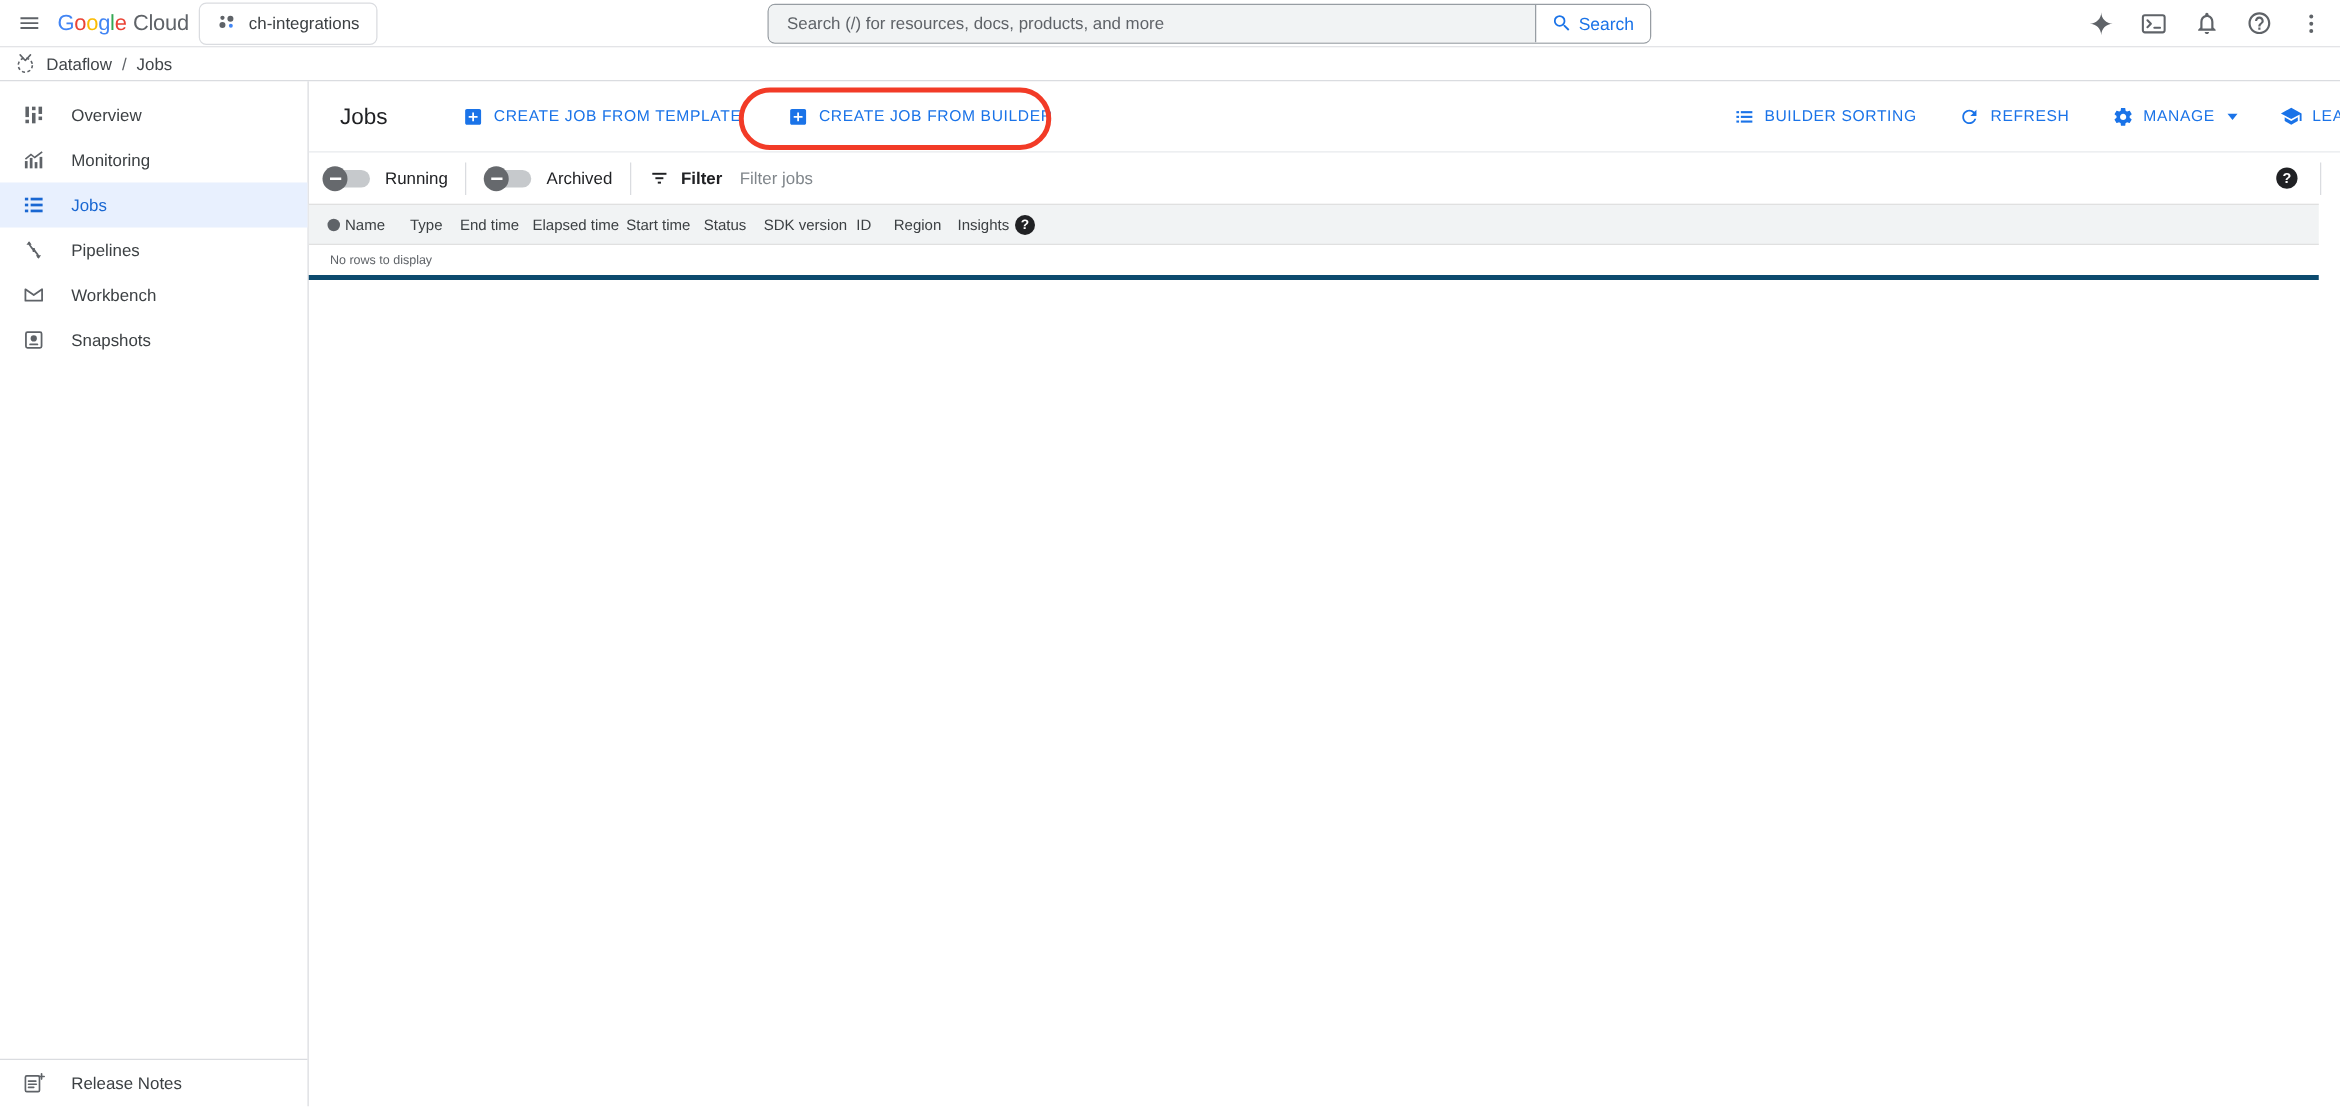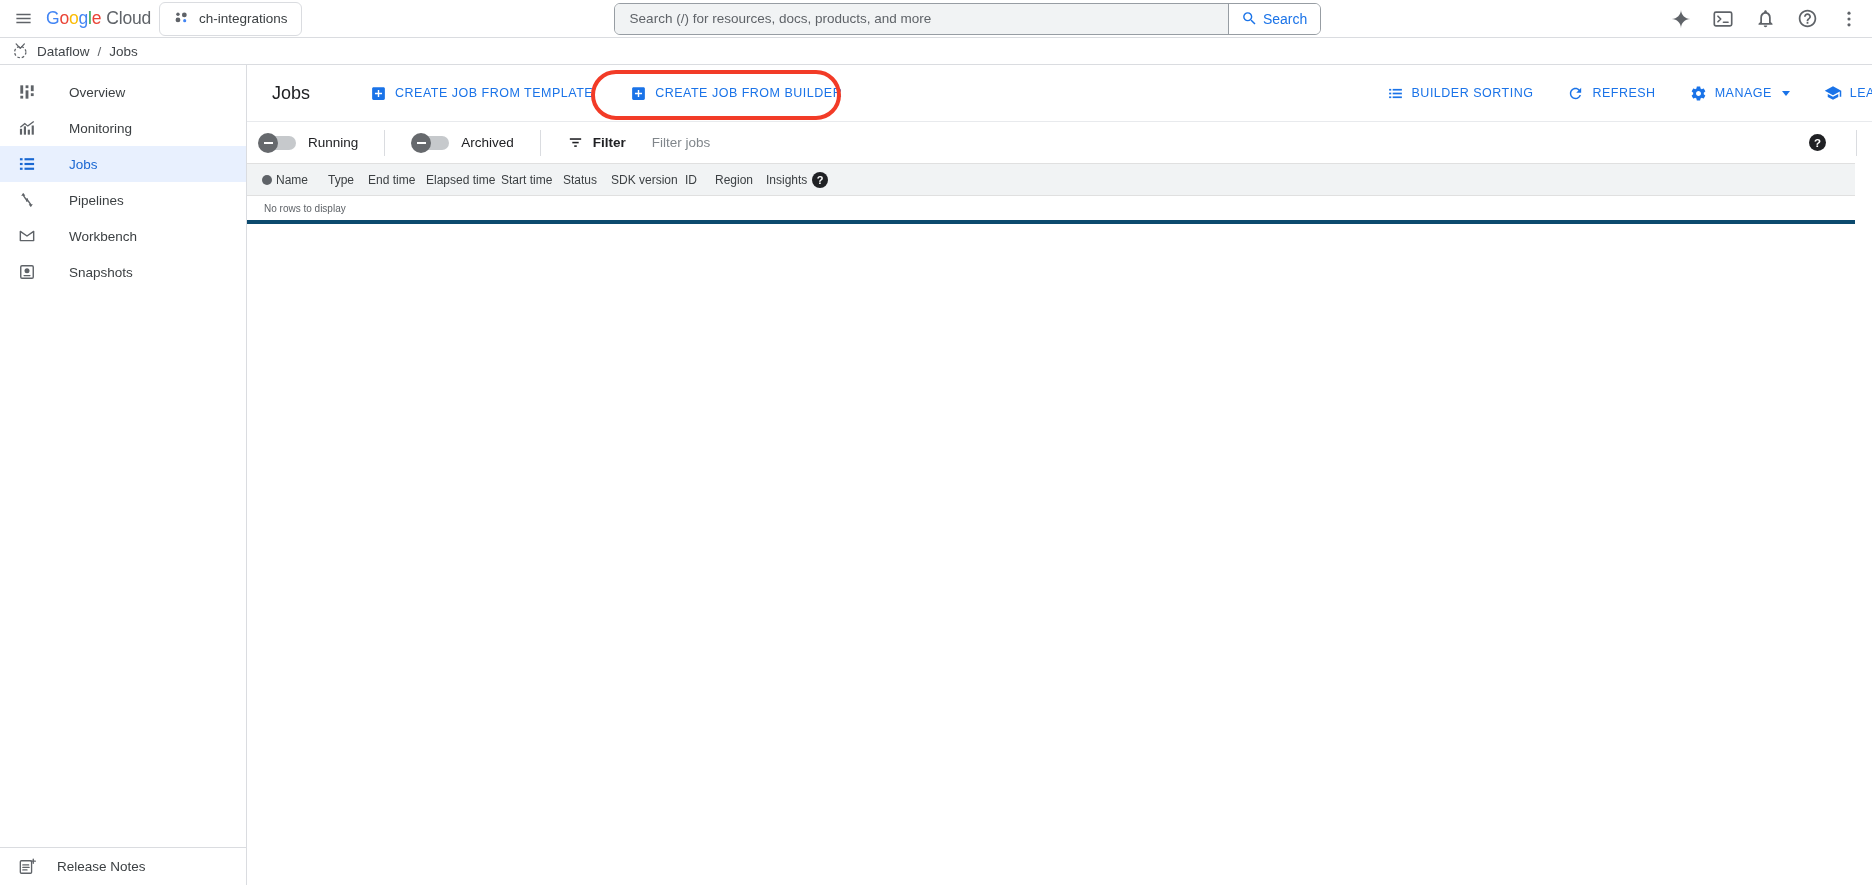--- a/index.html
+++ b/index.html
@@ -29,21 +29,21 @@
 
   
   .crumbbar { height:27px; display:flex; align-items:center; padding-left:12px;
         border-bottom:1px solid #dadce0; font-size:13.5px; color:#414549; background:#fff; }
   .crumbbar .crumb-sep { margin:0 8px; color:#5f6368; }
   .crumb-icon { margin-right:7px; }
 
   
   .bodywrap { display:flex; height:820px; }
   .sidebar { width:247px; border-right:1px solid #dadce0; display:flex; flex-direction:column; padding-top:9px; }
-  .side-item { height:36px; display:flex; align-items:center; padding-left:17px; gap:32px;
+  .side-item { height:36px; display:flex; align-items:center; padding-left:17px; gap:20px;
         font-size:13.5px; color:#3c4043; cursor:pointer; }
   .side-item svg { flex:none; }
   .side-item.selected { background:#e8f0fe; color:#1967d2; }
   .side-spacer { flex:1; }
   .release-notes { height:38px; display:flex; align-items:center; padding-left:17px; gap:20px;
         border-top:1px solid #dadce0; font-size:13.5px; color:#3c4043; cursor:pointer; }
 
   .content { flex:1; display:flex; flex-direction:column; min-width:0; }
 
   
@@ -57,21 +57,21 @@
   .btn-builder { margin-left:37px; }
   .header-actions { margin-left:auto; display:flex; align-items:center; flex:none; }
   .header-actions .txtbtn { margin-left:34px; }
   .btn-learn { margin-right:-22px; }
   .red-oval { position:absolute; left:344px; top:5px; width:250px; height:50px;
         border:4px solid #f23b27; border-radius:27px; pointer-events:none; z-index:3; }
   .caret { width:0; height:0; border-left:4.5px solid transparent; border-right:4.5px solid transparent;
         border-top:5px solid #1a73e8; margin-left:2px; }
 
   
-  .filter-row { height:41px; display:flex; align-items:center; padding-left:11px; padding-right:15px;gap:12px; }
+  .filter-row { height:41px; display:flex; align-items:center; padding-left:11px; padding-right:15px; }
   .toggle-group { display:flex; align-items:center; gap:10px; cursor:pointer; }
   .toggle { position:relative; width:36px; height:14px; margin:0 2px; }
   .toggle-track { position:absolute; left:0; top:0; width:36px; height:14px; border-radius:7px; background:#c6c9cc; }
   .toggle-knob { position:absolute; left:-2px; top:-3px; width:20px; height:20px; border-radius:50%;
         background:#66696d; display:flex; align-items:center; justify-content:center; }
   .toggle-knob .minus { width:9px; height:2px; background:#fff; }
   .toggle-label { font-size:13.5px; color:#202124; }
   .vdivider { width:1px; height:26px; background:#dadce0; margin:0 14px; }
   .filter-btn { display:flex; align-items:center; gap:9px; background:none; border:none; padding:0;
         font-family:inherit; font-size:13.5px; font-weight:700; color:#202124; cursor:pointer; }

